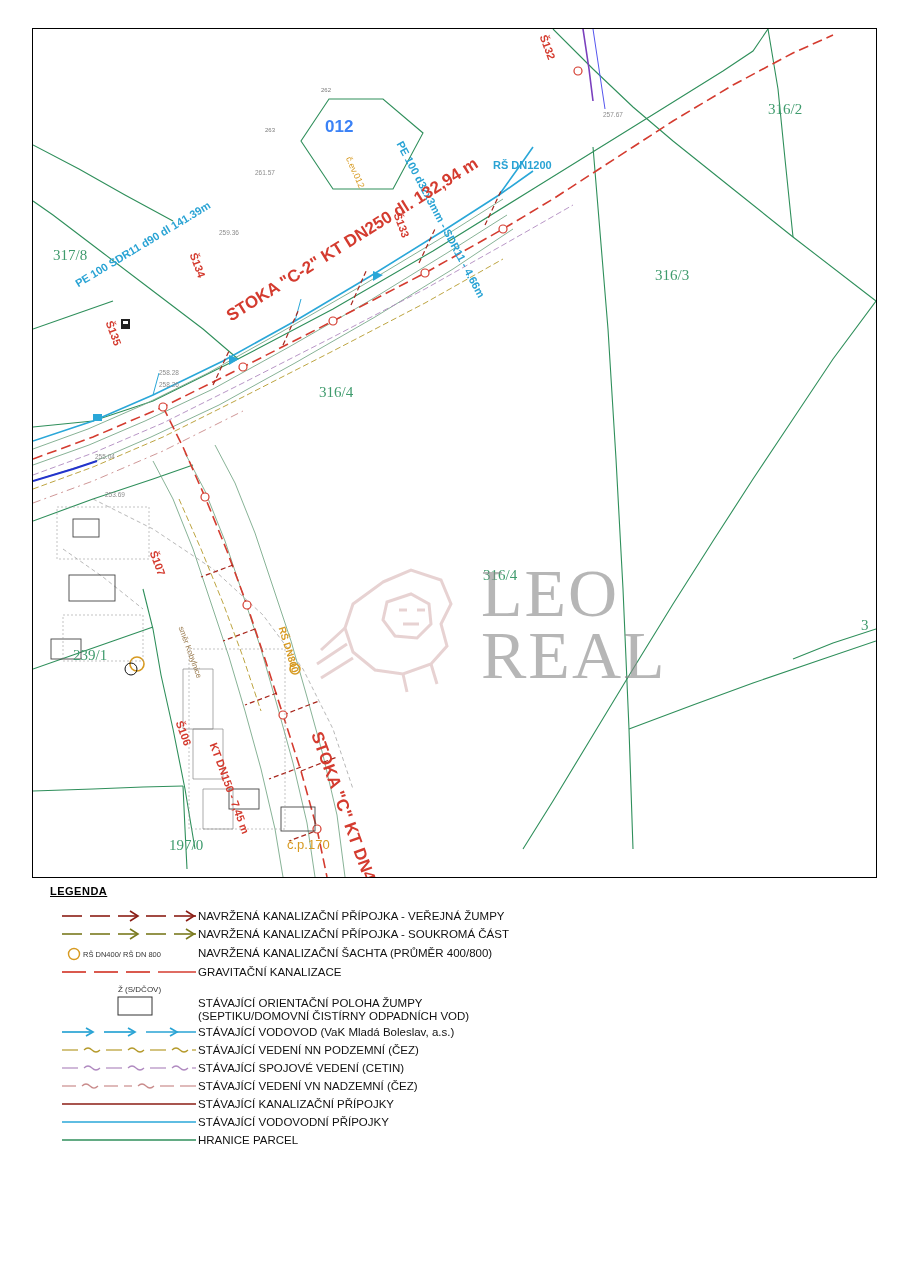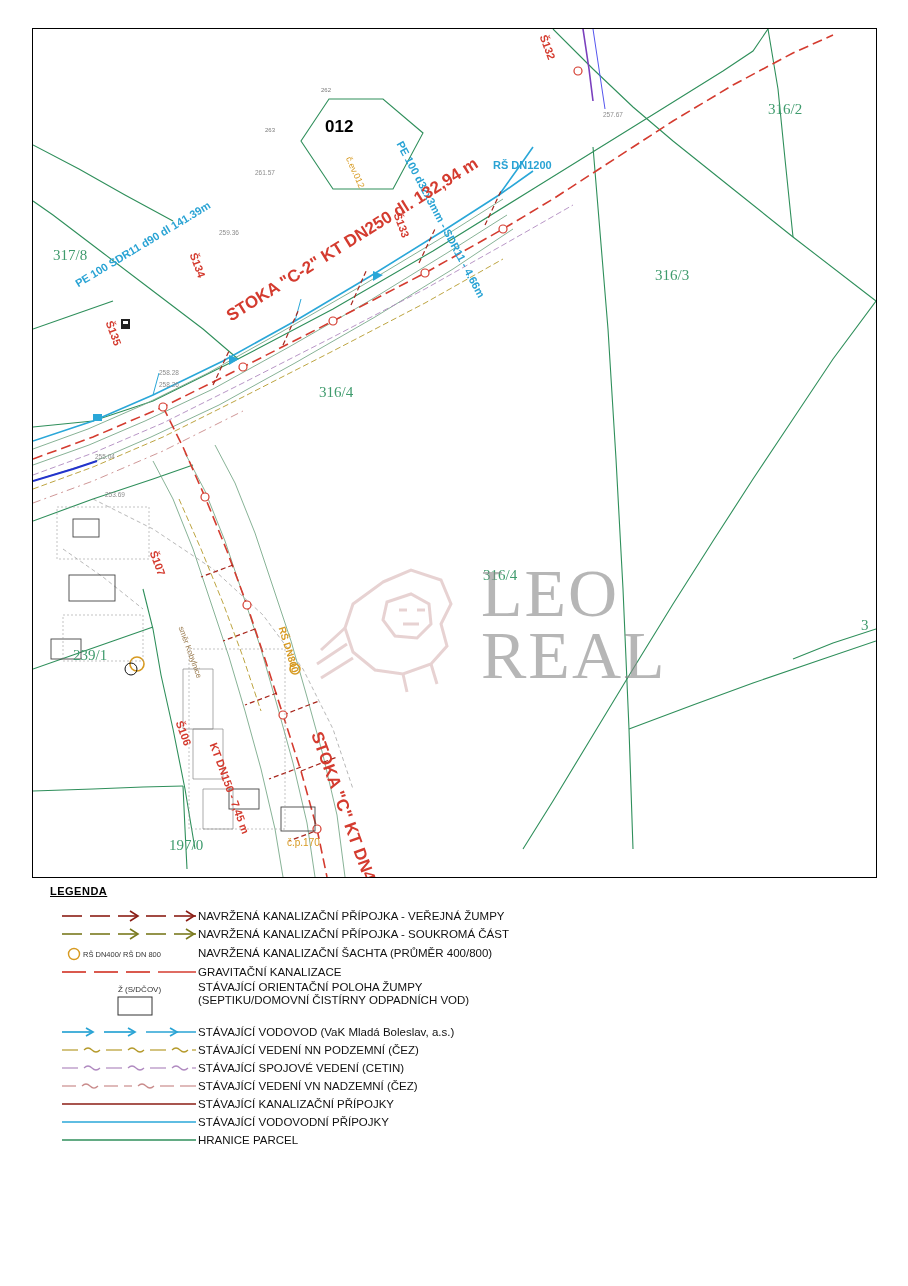--- a/index.html
+++ b/index.html
@@ -306,23 +306,23 @@
     <div class="map-label orange-label" style="left:254px;top:596px;transform:rotate(73deg);transform-origin:left top;">RŠ DN800</div>
     <div class="map-label brown-label" style="left:152px;top:596px;transform:rotate(70deg);transform-origin:left top;">směr Kobylnice</div>
 
     <div class="map-label red-label" style="left:82px;top:290px;transform:rotate(70deg);transform-origin:left top;">Š135</div>
     <div class="map-label red-label" style="left:166px;top:222px;transform:rotate(70deg);transform-origin:left top;">Š134</div>
     <div class="map-label red-label" style="left:370px;top:182px;transform:rotate(70deg);transform-origin:left top;">Š133</div>
     <div class="map-label red-label" style="left:516px;top:4px;transform:rotate(70deg);transform-origin:left top;">Š132</div>
     <div class="map-label red-label" style="left:126px;top:520px;transform:rotate(70deg);transform-origin:left top;">Š107</div>
     <div class="map-label red-label" style="left:152px;top:690px;transform:rotate(70deg);transform-origin:left top;">Š106</div>
 
-    <div class="map-label" style="left:292px;top:88px;color:#000000;font-size:17px;font-weight:bold;">012</div>
+    <div class="map-label" style="left:292px;top:88px;color:#3b82f6;font-size:17px;font-weight:bold;">012</div>
     <div class="map-label" style="left:320px;top:126px;color:#d79a21;font-size:9px;transform:rotate(66deg);transform-origin:left top;">č.ev.012</div>
-    <div class="map-label" style="left:254px;top:808px;color:#d79a21;font-size:10px;">č.p.170</div>
+    <div class="map-label" style="left:254px;top:808px;color:#d79a21;font-size:13px;">č.p.170</div>
 
     <div class="map-label tiny-num" style="left:288px;top:58px;">262</div>
     <div class="map-label tiny-num" style="left:232px;top:98px;">263</div>
     <div class="map-label tiny-num-grey" style="left:222px;top:140px;">261.57</div>
     <div class="map-label tiny-num-grey" style="left:186px;top:200px;">259.36</div>
     <div class="map-label tiny-num-grey" style="left:126px;top:340px;">258.28</div>
     <div class="map-label tiny-num-grey" style="left:126px;top:352px;">258.26</div>
     <div class="map-label tiny-num-grey" style="left:62px;top:424px;">255.04</div>
     <div class="map-label tiny-num-grey" style="left:72px;top:462px;">253.69</div>
     <div class="map-label tiny-num-grey" style="left:570px;top:82px;">257.67</div>
@@ -402,21 +402,21 @@
             <line x1="34" y1="9" x2="58" y2="9"></line>
             <line x1="66" y1="9" x2="90" y2="9"></line>
             <line x1="98" y1="9" x2="136" y2="9"></line>
           </g>
         </svg>
       </div>
       <div class="legend-text">GRAVITAČNÍ KANALIZACE</div>
     </div>
 
 
-    <div class="legend-row" style="height:42px;align-items:flex-start">
+    <div class="legend-row" style="height:42px;align-items:flex-end">
       <div class="legend-sym" style="height:42px">
         <svg width="138" height="42">
           <rect x="58" y="16" width="34" height="18" stroke="#333" stroke-width="1" fill="#fff"></rect>
           <text x="58" y="11" font-family="Liberation Sans, sans-serif" font-size="8" fill="#333">Ž (S/DČOV)</text>
         </svg>
       </div>
       <div class="legend-text two">
         <div style="white-space:pre-line">STÁVAJÍCÍ ORIENTAČNÍ POLOHA ŽUMPY
 (SEPTIKU/DOMOVNÍ ČISTÍRNY ODPADNÍCH VOD)</div>
       </div>

